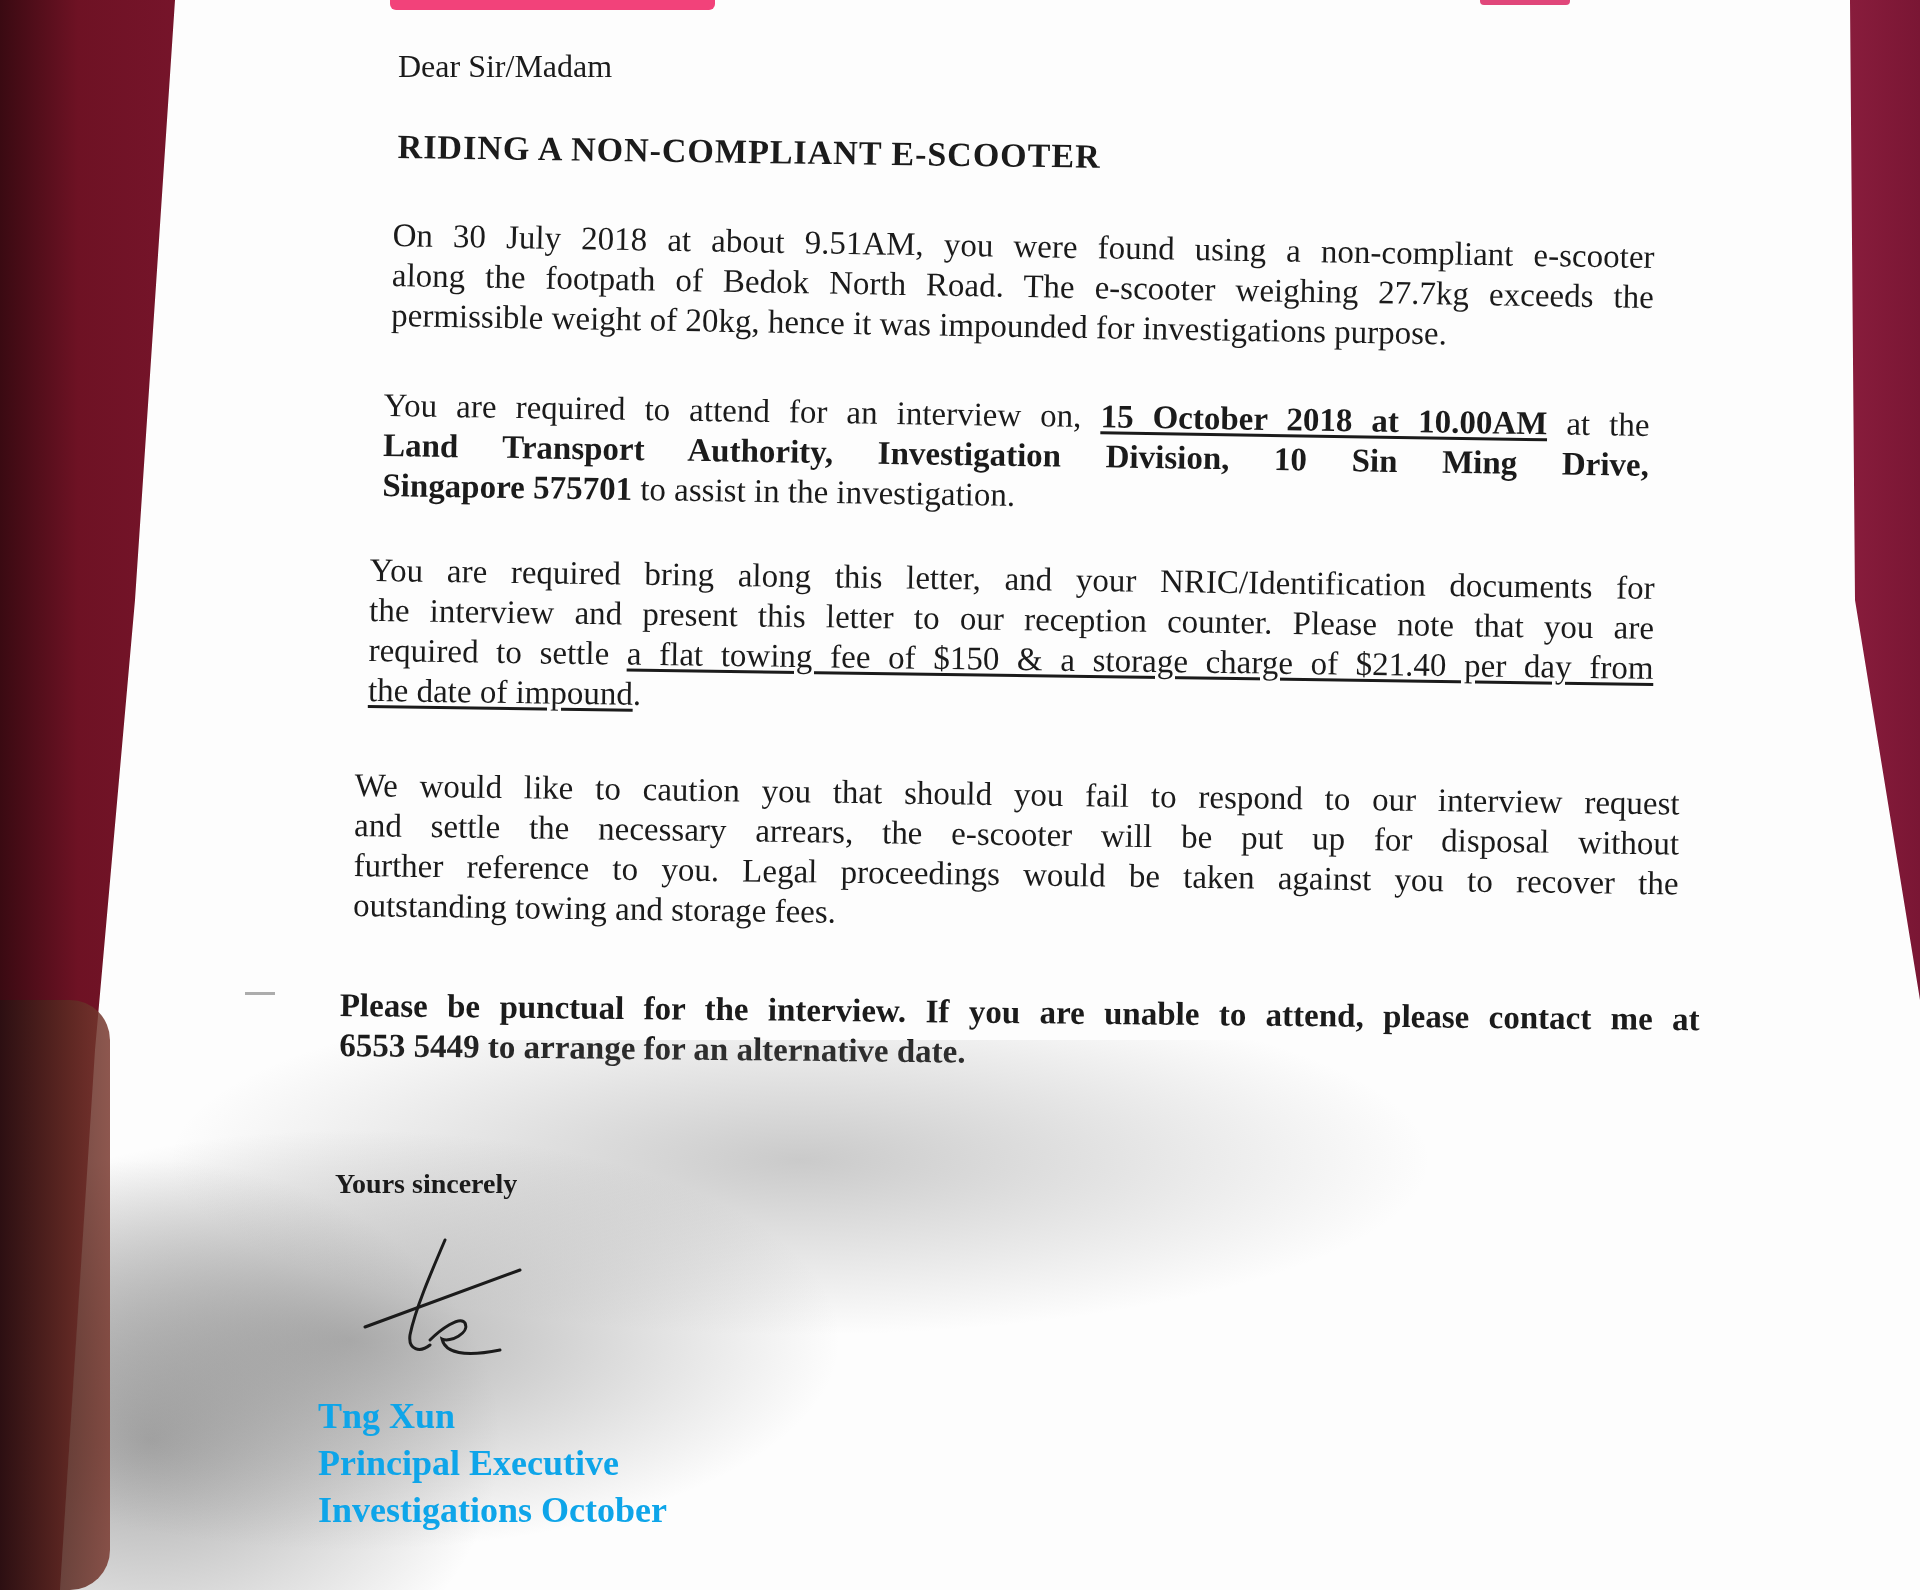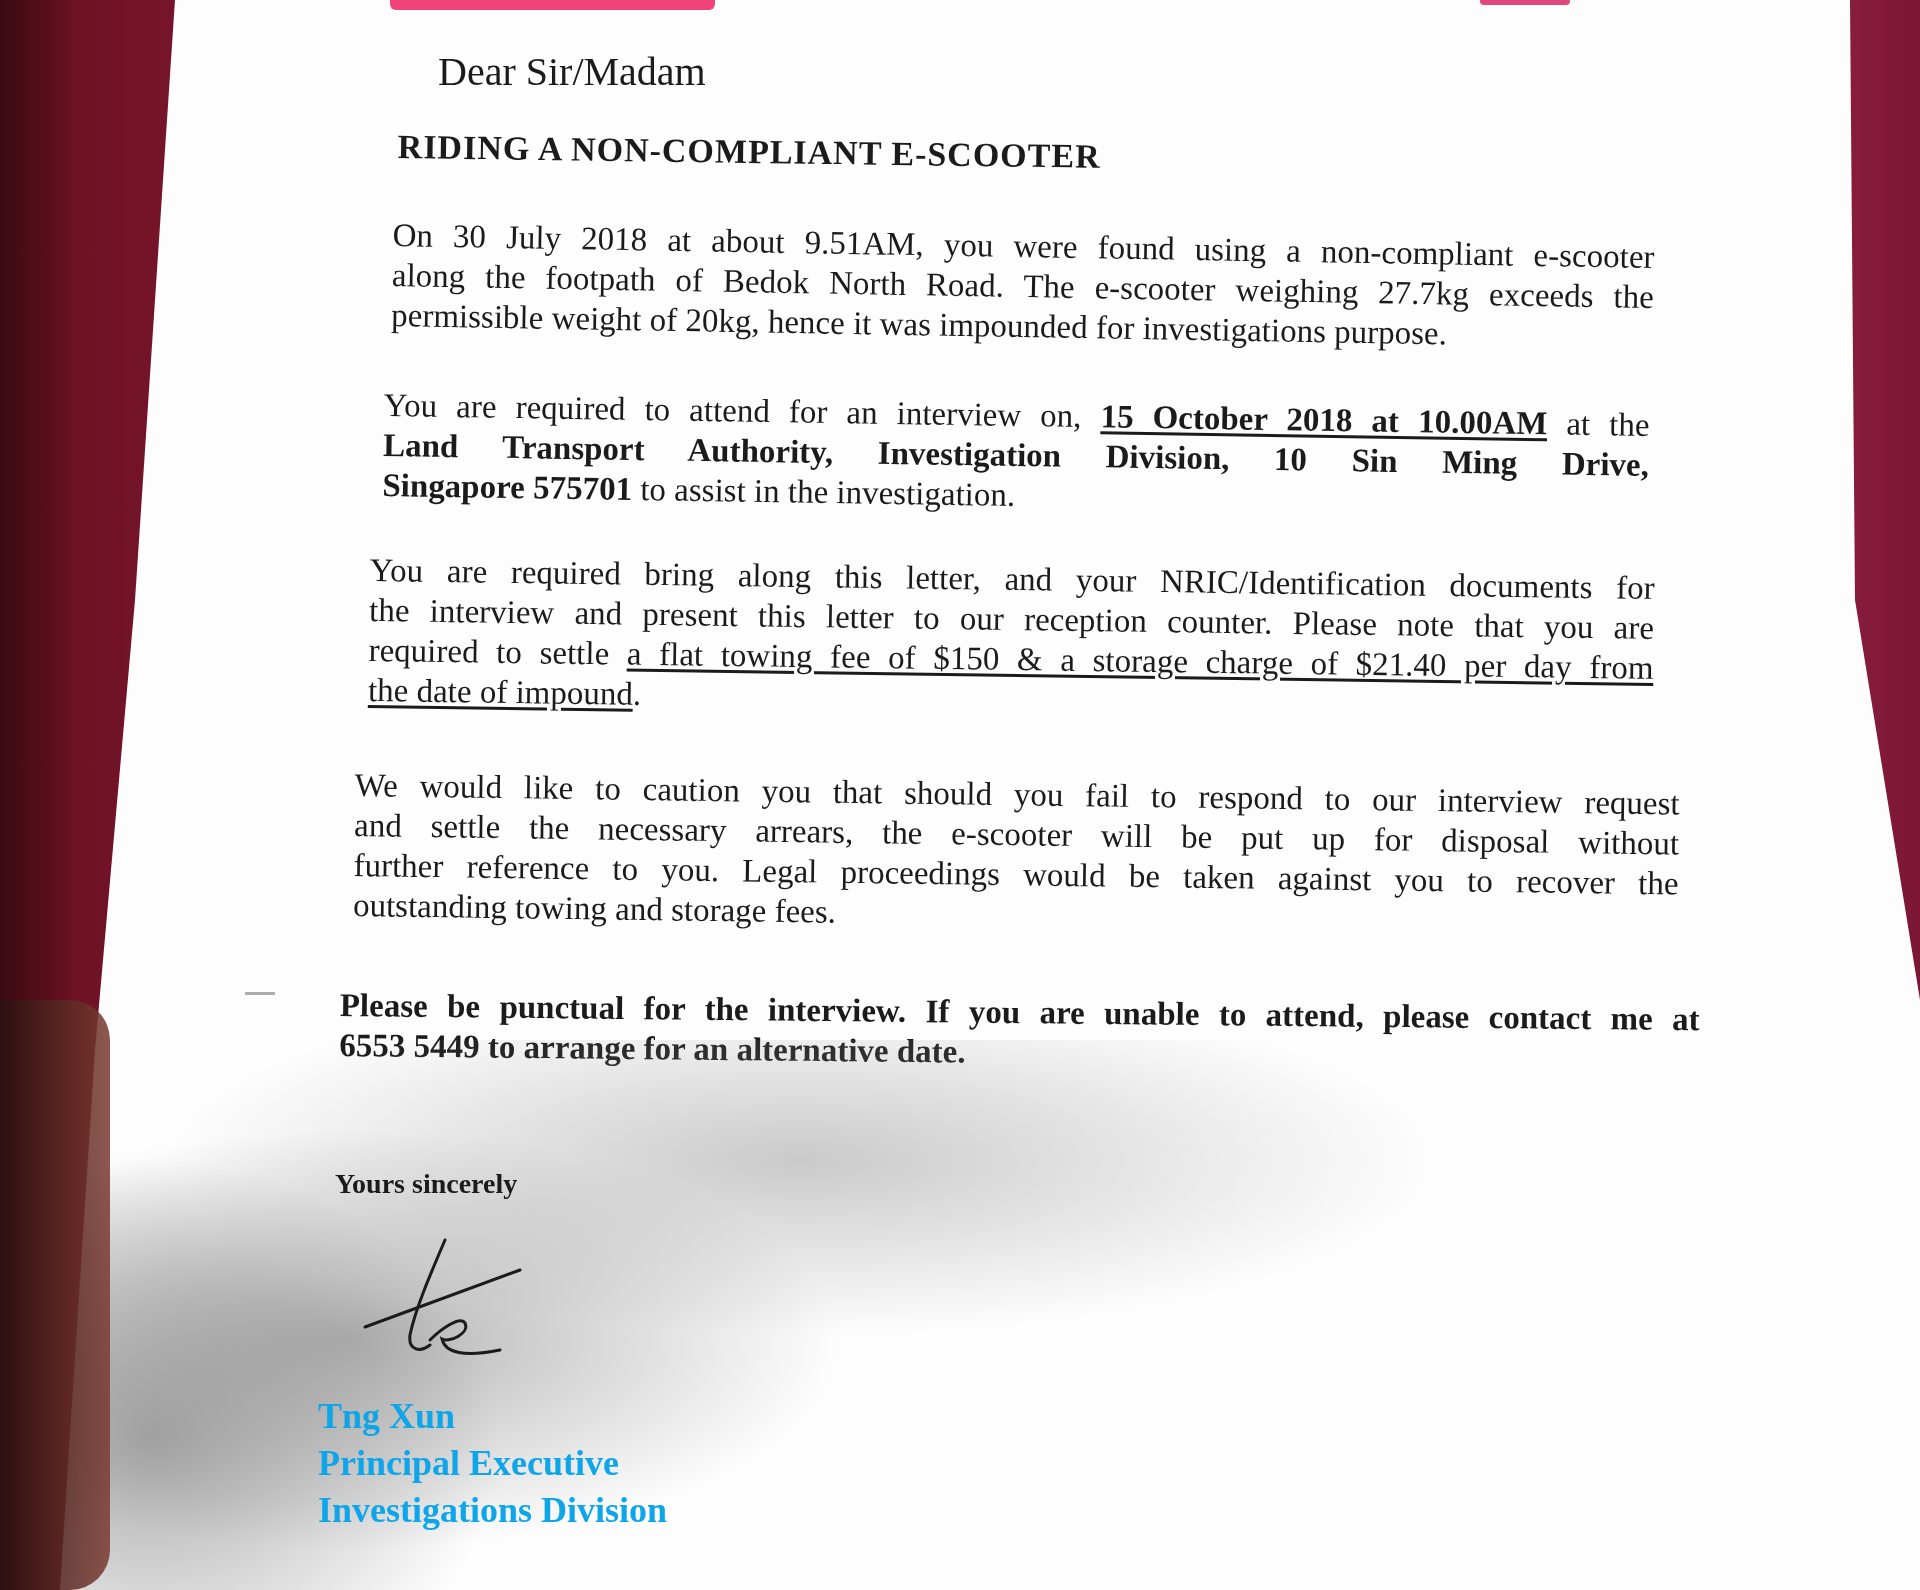--- a/index.html
+++ b/index.html
@@ -41,21 +41,21 @@
       background: #f2427a; border-radius: 0 0 6px 6px;
     }
     .pink-tab-right {
       position: absolute; left: 1480px; top: 0; width: 90px; height: 5px;
       background: #e0477a; border-radius: 0 0 4px 4px;
     }
     .text {
       position: absolute; color: #1b1b1b; white-space: nowrap;
       transform-origin: left top;
     }
-    .salutation { left: 398px; top: 48px; font-size: 40px; margin-left: 40px; }
+    .salutation { left: 398px; top: 48px; font-size: 32px; }
     .subject { left: 398px; top: 128px; font-size: 34px; font-weight: bold; letter-spacing: 1px; transform: rotate(0.8deg); }
     .para {
       position: absolute; color: #1b1b1b; font-size: 33px; line-height: 40px;
       text-align: justify; transform-origin: left top;
     }
     .para .line { display: block; white-space: nowrap; text-align-last: justify; }
     .para .line.last { text-align-last: left; }
     .p1 { left: 393px; top: 215px; width: 1262px; transform: rotate(1.0deg); }
     .p2 { left: 384px; top: 385px; width: 1266px; transform: rotate(0.9deg); }
     .p3 { left: 370px; top: 550px; width: 1285px; transform: rotate(0.8deg); }
@@ -122,14 +122,14 @@
 
 <svg class="signature" viewBox="0 0 180 130">
   <path d="M85 5 C70 40, 55 75, 50 100 C48 115, 60 118, 70 110" fill="none" stroke="#1b1b1b" stroke-width="3" stroke-linecap="round"></path>
   <path d="M5 92 L160 35" fill="none" stroke="#1b1b1b" stroke-width="3" stroke-linecap="round"></path>
   <path d="M70 105 C80 95, 100 80, 105 88 C110 98, 90 108, 82 104 C85 118, 105 122, 140 115" fill="none" stroke="#1b1b1b" stroke-width="3" stroke-linecap="round"></path>
 </svg>
 
 <div class="sig-block">
   <div>Tng Xun</div>
   <div>Principal Executive</div>
-  <div>Investigations Division</div>
+  <div>Investigations October</div>
 </div>
 
 </body></html>

